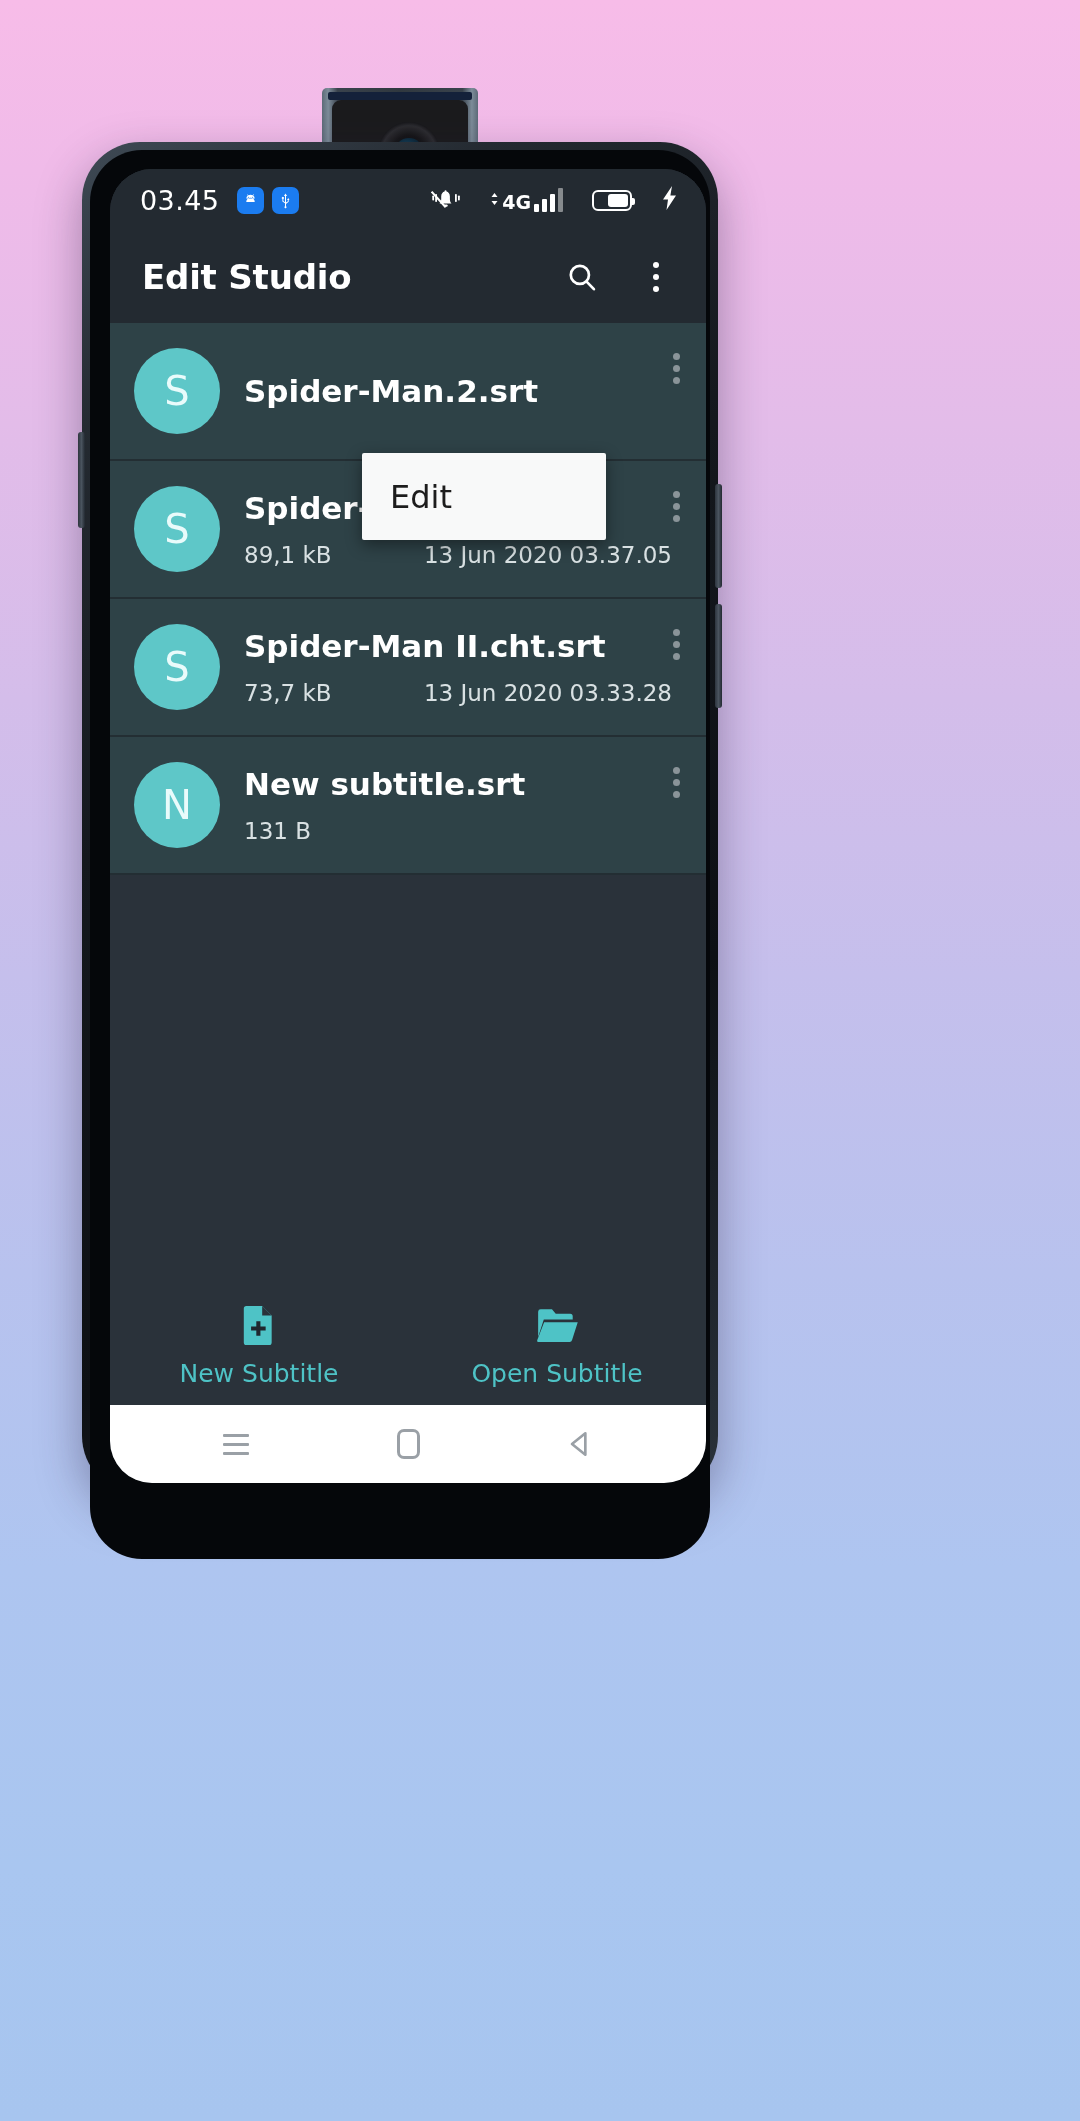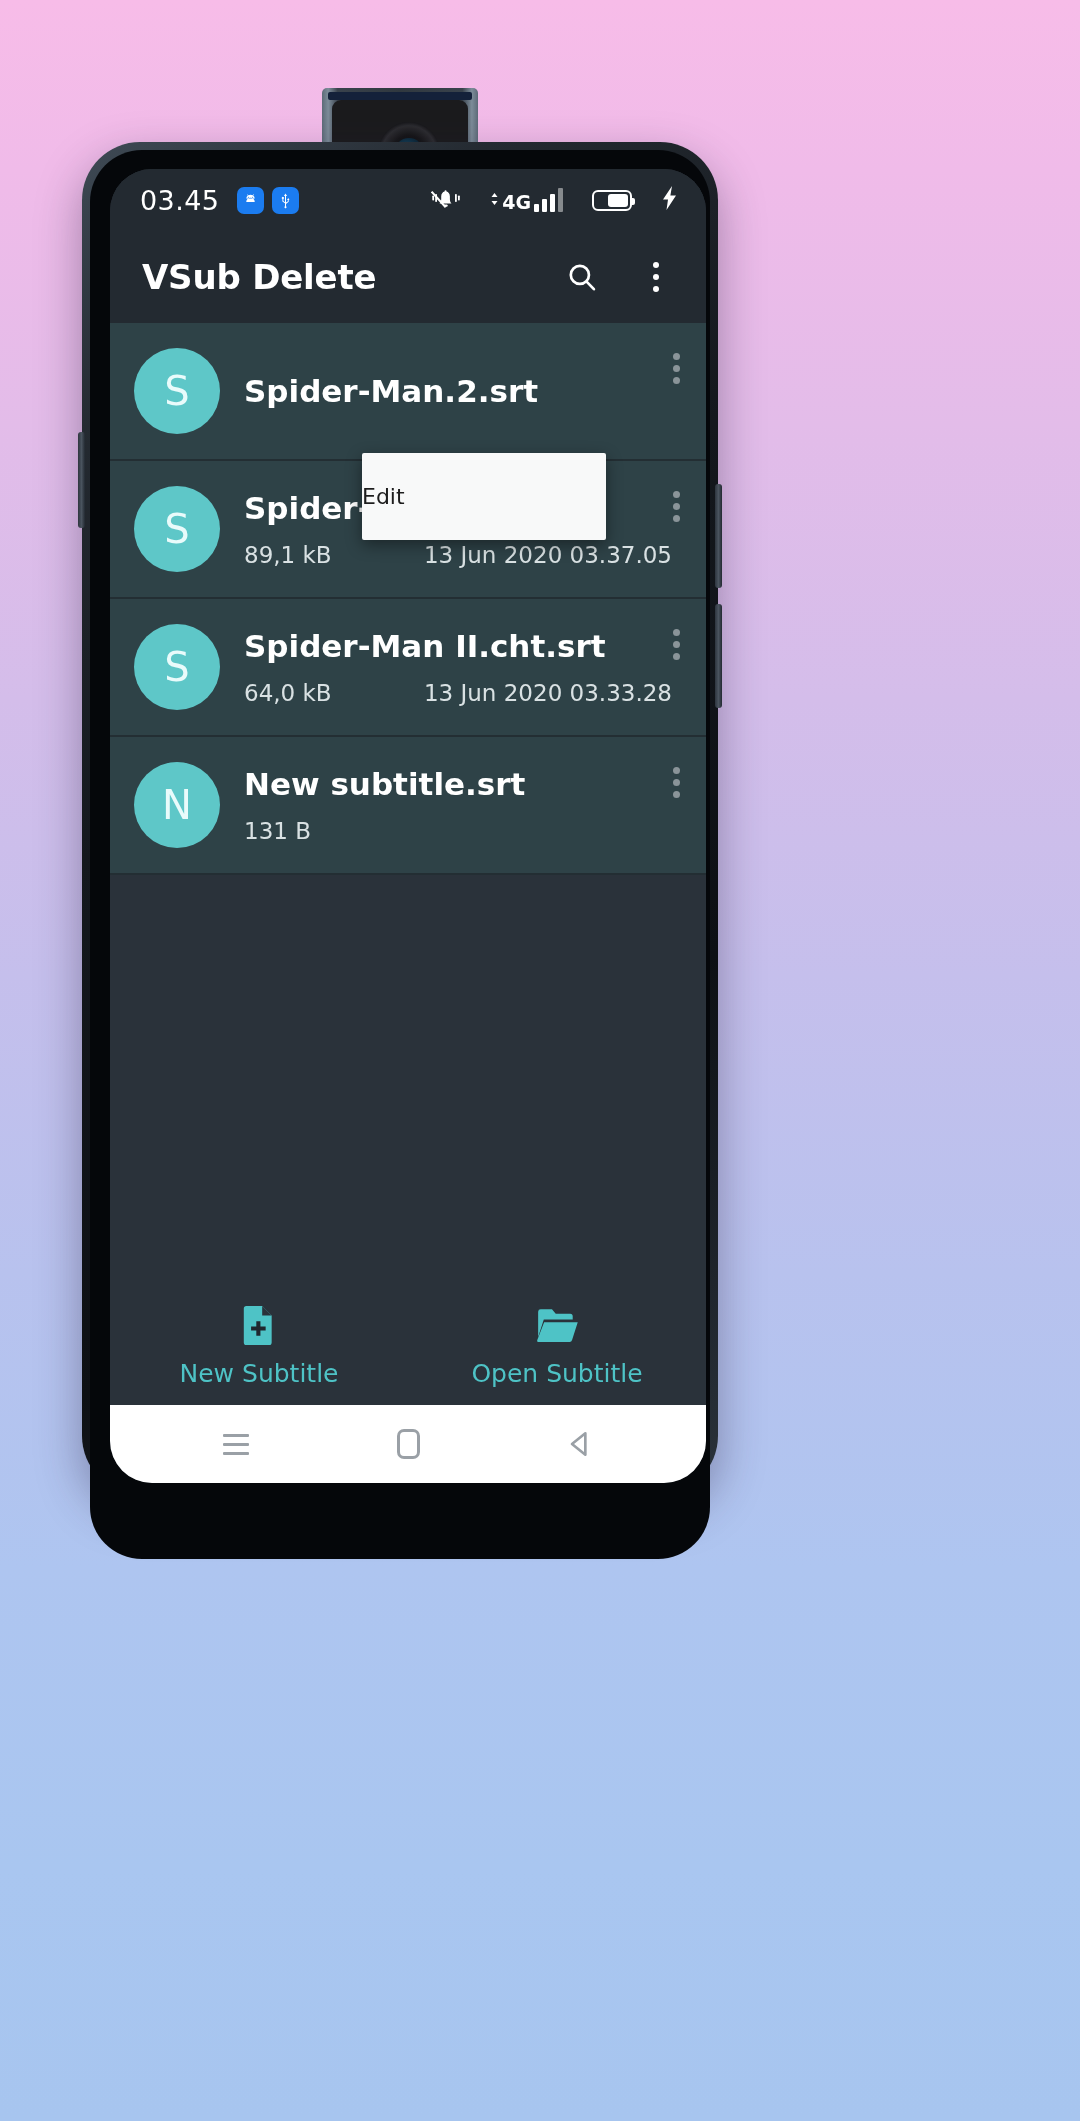--- a/index.html
+++ b/index.html
@@ -311,22 +311,23 @@
     background: #f8f9f9;
     border-radius: 2px;
     box-shadow: 0 5px 16px rgba(0,0,0,0.42);
     padding: 8px 0;
     z-index: 12;
   }
   .popup-item {
     height: 71px;
     display: flex;
     align-items: center;
+    padding-left: 28px;
     color: #1d1d1d;
-    font-size: 22px;
+    font-size: 32px;
     font-family: "DejaVu Sans", sans-serif;
     cursor: pointer;
   }
 
   
   #bottom-bar {
     height: 118px;
     background: #2a323a;
     display: flex;
     align-items: center;
@@ -439,21 +440,21 @@
           </div>
           <span>
             <svg width="17" height="26" viewBox="0 0 17 26" aria-hidden="true">
               <path fill="#ffffff" d="M11 1L2 14.5h5L5.5 25 15 10.5H9.4z"></path>
             </svg>
           </span>
         </div>
       </div>
 
       <div id="app-bar">
-        <span id="app-title">VSub Delete</span>
+        <span id="app-title">Edit Studio</span>
         <div id="app-bar-actions">
           <span class="appbar-icon">
             <svg width="34" height="34" viewBox="0 0 24 24" aria-hidden="true">
               <circle cx="10.5" cy="10.5" r="6.4" fill="none" stroke="#ffffff" stroke-width="1.9"></circle>
               <line x1="15.4" y1="15.4" x2="20.4" y2="20.6" stroke="#ffffff" stroke-width="1.9" stroke-linecap="round"></line>
             </svg>
           </span>
           <span class="appbar-icon">
             <span id="overflow-dots">
               <i></i>
@@ -492,21 +493,21 @@
               <i></i>
               <i></i>
             </span>
         </div>
 
         <div class="file-row">
           <div class="avatar">S</div>
           <div class="row-text">
             <div class="row-title">Spider-Man II.cht.srt</div>
             <div class="row-meta">
-              <span class="row-size">64,0 kB</span>
+              <span class="row-size">73,7 kB</span>
               <span class="row-date">13 Jun 2020 03.33.28</span>
             </div>
           </div>
           <span class="row-menu">
               <i></i>
               <i></i>
               <i></i>
             </span>
         </div>
 

